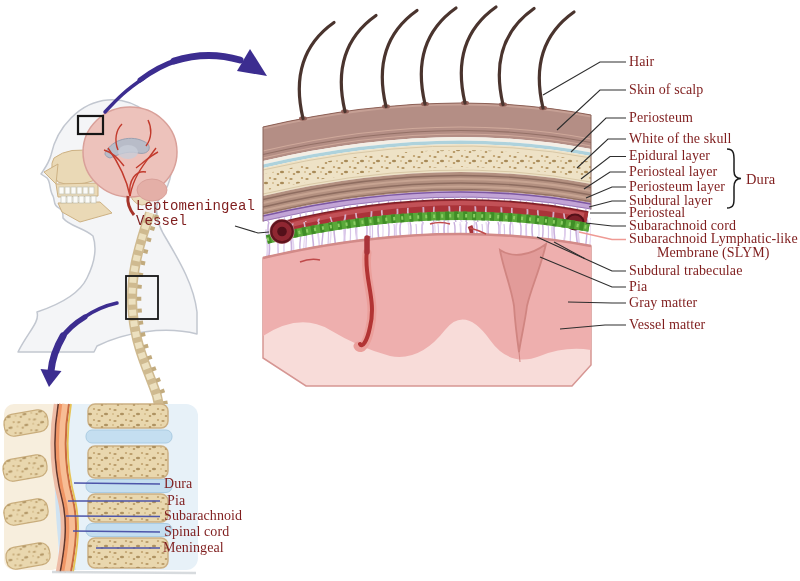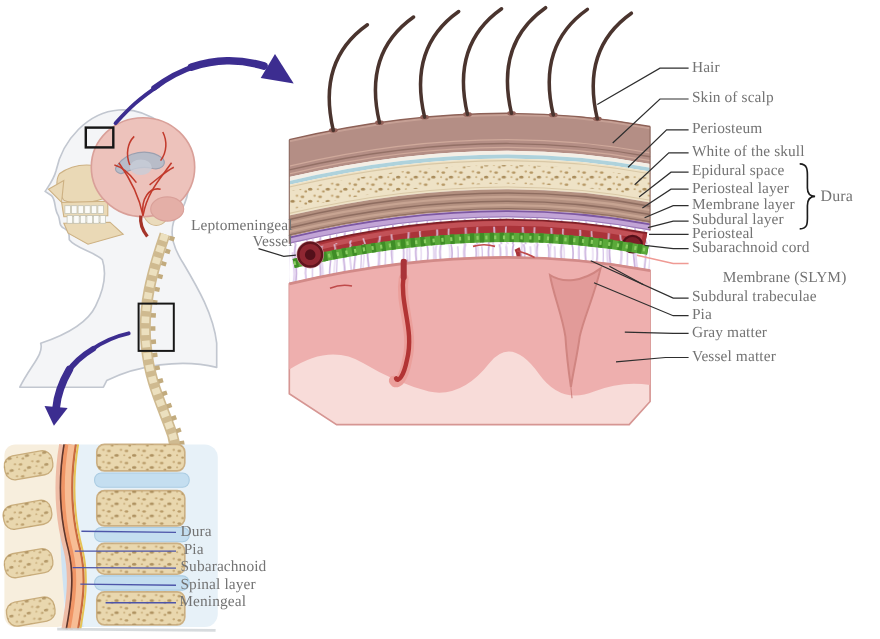--- a/index.html
+++ b/index.html
@@ -3,24 +3,24 @@
 <meta charset="utf-8">
 <style>
   html,body{margin:0;padding:0;background:#ffffff;}
   .canvas{
     position:relative;width:800px;height:581px;background:#ffffff;
     font-family:"Liberation Serif","DejaVu Serif",serif;overflow:hidden;
   }
   .art{position:absolute;left:0;top:0;}
   .lbl{
     position:absolute;transform:translateY(-50%);
-    font-size:14px;color:#737373;white-space:nowrap;line-height:1;
+    font-size:14px;color:#7f1d1d;white-space:nowrap;line-height:1;
     letter-spacing:.1px;
   }
-  .lbl.center{text-align:right;}
+  .lbl.center{text-align:left;font-family:Liberation Mono, monospace;}
   .lbl.brace-lbl{font-size:14.5px;}
 </style>
 </head>
 <body>
 
 <div class="canvas">
 <svg class="art" width="800" height="581" viewBox="0 0 800 581">
   <defs>
     <pattern id="spk" width="16" height="11" patternUnits="userSpaceOnUse">
       <ellipse cx="3" cy="3" rx="1.7" ry="1.1" fill="#b2935f"></ellipse>
@@ -263,34 +263,35 @@
       <polyline points="73,531 160,532"></polyline>
       <polyline points="96,548 160,548"></polyline>
     </g>
   </g>
 </svg>
 
 <div class="lbl" style="left:629px;top:62px">Hair</div>
 <div class="lbl" style="left:629px;top:90px">Skin of scalp</div>
 <div class="lbl" style="left:629px;top:118px">Periosteum</div>
 <div class="lbl" style="left:629px;top:139px">White of the skull</div>
-<div class="lbl" style="left:629px;top:156px">Epidural space</div>
+<div class="lbl" style="left:629px;top:156px">Epidural layer</div>
 <div class="lbl" style="left:629px;top:172px">Periosteal layer</div>
-<div class="lbl" style="left:629px;top:187px">Membrane layer</div>
+<div class="lbl" style="left:629px;top:187px">Periosteum layer</div>
 <div class="lbl" style="left:629px;top:201px">Subdural layer</div>
 <div class="lbl" style="left:629px;top:213px">Periosteal</div>
 <div class="lbl" style="left:629px;top:226px">Subarachnoid cord</div>
+<div class="lbl" style="left:629px;top:239px">Subarachnoid Lymphatic-like</div>
 <div class="lbl" style="left:657px;top:253px">Membrane (SLYM)</div>
 <div class="lbl" style="left:629px;top:271px">Subdural trabeculae</div>
 <div class="lbl" style="left:629px;top:287px">Pia</div>
 <div class="lbl" style="left:629px;top:303px">Gray matter</div>
 <div class="lbl" style="left:629px;top:325px">Vessel matter</div>
 <div class="lbl brace-lbl" style="left:746px;top:179px">Dura</div>
 
 <div class="lbl center" style="left:136px;top:206px;width:130px">Leptomeningeal</div>
 <div class="lbl center" style="left:136px;top:221px;width:130px">Vessel</div>
 
 <div class="lbl" style="left:164px;top:484px">Dura</div>
 <div class="lbl" style="left:167px;top:501px">Pia</div>
 <div class="lbl" style="left:164px;top:516px">Subarachnoid</div>
-<div class="lbl" style="left:164px;top:532px">Spinal layer</div>
+<div class="lbl" style="left:164px;top:532px">Spinal cord</div>
 <div class="lbl" style="left:163px;top:548px">Meningeal</div>
 </div>
 
 </body></html>

